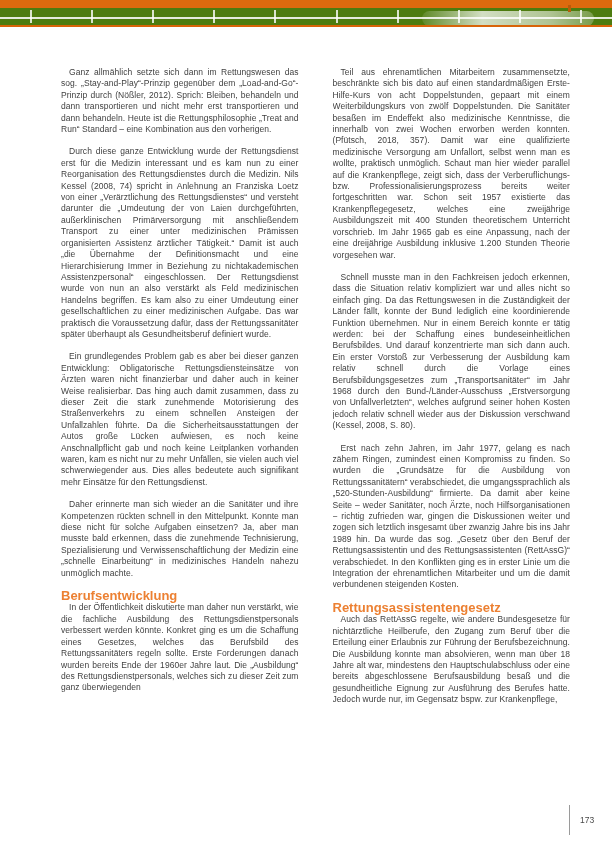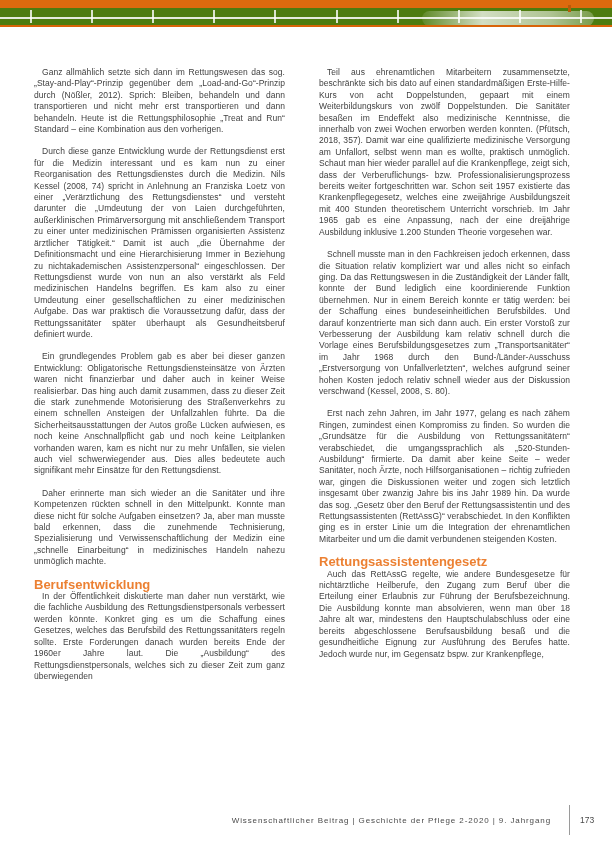--- a/index.html
+++ b/index.html
@@ -79,21 +79,21 @@
     margin-top: 2px;
     font-size: 11px;
     font-weight: bold;
     color: #ffe3c2;
     text-shadow: 0 0 1px rgba(200,100,10,0.6);
     letter-spacing: 0.3px;
   }
 
   
   .body-wrap {
-    padding: 40px 42px 0 34px;
+    padding: 40px 42px 0 61px;
     display: flex;
     gap: 34px;
   }
   .col {
     width: 253px;
     height: 712px;
     overflow: hidden;
   }
   .col p {
     font-size: 8.5px;
@@ -206,18 +206,17 @@
     <div class="col">
       <p>Teil aus ehrenamtlichen Mitarbeitern zusammensetzte, beschränkte sich bis dato auf einen standardmäßigen Erste-Hilfe-Kurs von acht Doppelstunden, gepaart mit einem Weiterbildungskurs von zwölf Doppelstunden. Die Sanitäter besaßen im Endeffekt also medizinische Kenntnisse, die innerhalb von zwei Wochen erworben werden konnten. (Pfütsch, 2018, 357). Damit war eine qualifizierte medizinische Versorgung am Unfallort, selbst wenn man es wollte, praktisch unmöglich. Schaut man hier wieder parallel auf die Krankenpflege, zeigt sich, dass der Verberuflichungs- bzw. Professionalisierungsprozess bereits weiter fortgeschritten war. Schon seit 1957 existierte das Krankenpflegegesetz, welches eine zweijährige Ausbildungszeit mit 400 Stunden theoretischem Unterricht vorschrieb. Im Jahr 1965 gab es eine Anpassung, nach der eine dreijährige Ausbildung inklusive 1.200 Stunden Theorie vorgesehen war.</p>
       <p>Schnell musste man in den Fachkreisen jedoch erkennen, dass die Situation relativ kompliziert war und alles nicht so einfach ging. Da das Rettungswesen in die Zuständigkeit der Länder fällt, konnte der Bund lediglich eine koordinierende Funktion übernehmen. Nur in einem Bereich konnte er tätig werden: bei der Schaffung eines bundeseinheitlichen Berufsbildes. Und darauf konzentrierte man sich dann auch. Ein erster Vorstoß zur Verbesserung der Ausbildung kam relativ schnell durch die Vorlage eines Berufsbildungsgesetzes zum „Transportsanitäter“ im Jahr 1968 durch den Bund-/Länder-Ausschuss „Erstversorgung von Unfallverletzten“, welches aufgrund seiner hohen Kosten jedoch relativ schnell wieder aus der Diskussion verschwand (Kessel, 2008, S. 80).</p>
       <p>Erst nach zehn Jahren, im Jahr 1977, gelang es nach zähem Ringen, zumindest einen Kompromiss zu finden. So wurden die „Grundsätze für die Ausbildung von Rettungssanitätern“ verabschiedet, die umgangssprachlich als „520-Stunden-Ausbildung“ firmierte. Da damit aber keine Seite – weder Sanitäter, noch Ärzte, noch Hilfsorganisationen – richtig zufrieden war, gingen die Diskussionen weiter und zogen sich letztlich insgesamt über zwanzig Jahre bis ins Jahr 1989 hin. Da wurde das sog. „Gesetz über den Beruf der Rettungsassistentin und des Rettungsassistenten (RettAssG)“ verabschiedet. In den Konflikten ging es in erster Linie um die Integration der ehrenamtlichen Mitarbeiter und um die damit verbundenen steigenden Kosten.</p>
       <h3>Rettungsassistentengesetz</h3>
       <p>Auch das RettAssG regelte, wie andere Bundesgesetze für nichtärztliche Heilberufe, den Zugang zum Beruf über die Erteilung einer Erlaubnis zur Führung der Berufsbezeichnung. Die Ausbildung konnte man absolvieren, wenn man über 18 Jahre alt war, mindestens den Hauptschulabschluss oder eine bereits abgeschlossene Berufsausbildung besaß und die gesundheitliche Eignung zur Ausführung des Berufes hatte. Jedoch wurde nur, im Gegensatz bspw. zur Krankenpflege,</p>
     </div>
   </div>
 
   <div class="footer">
-    <div class="footer-text">Wissenschaftlicher Beitrag | Geschichte der Pflege 2-2020 | 9. Jahrgang</div>
     <div class="footer-divider"></div>
     <div class="footer-page">173</div>
   </div>
 
 </div>
 
 </body></html>

